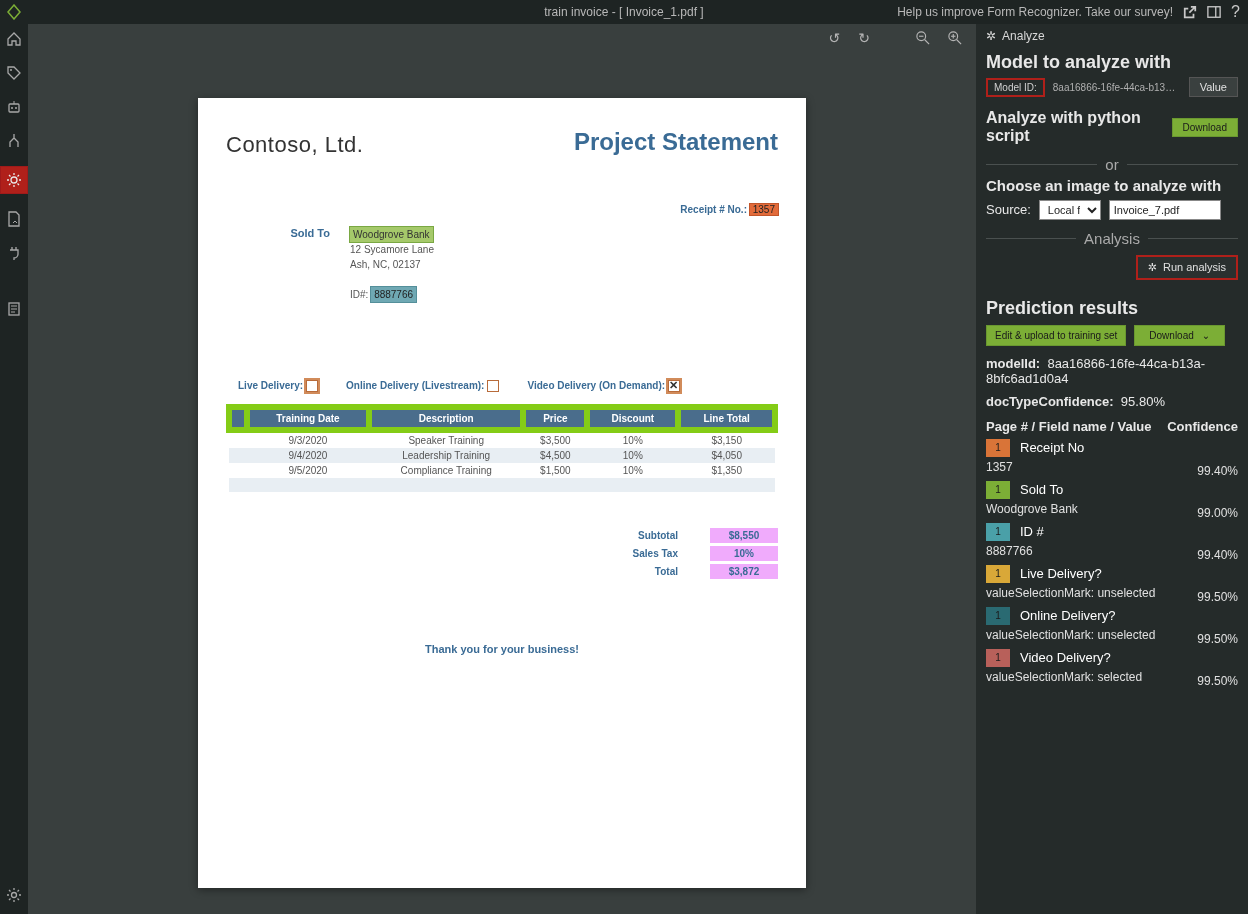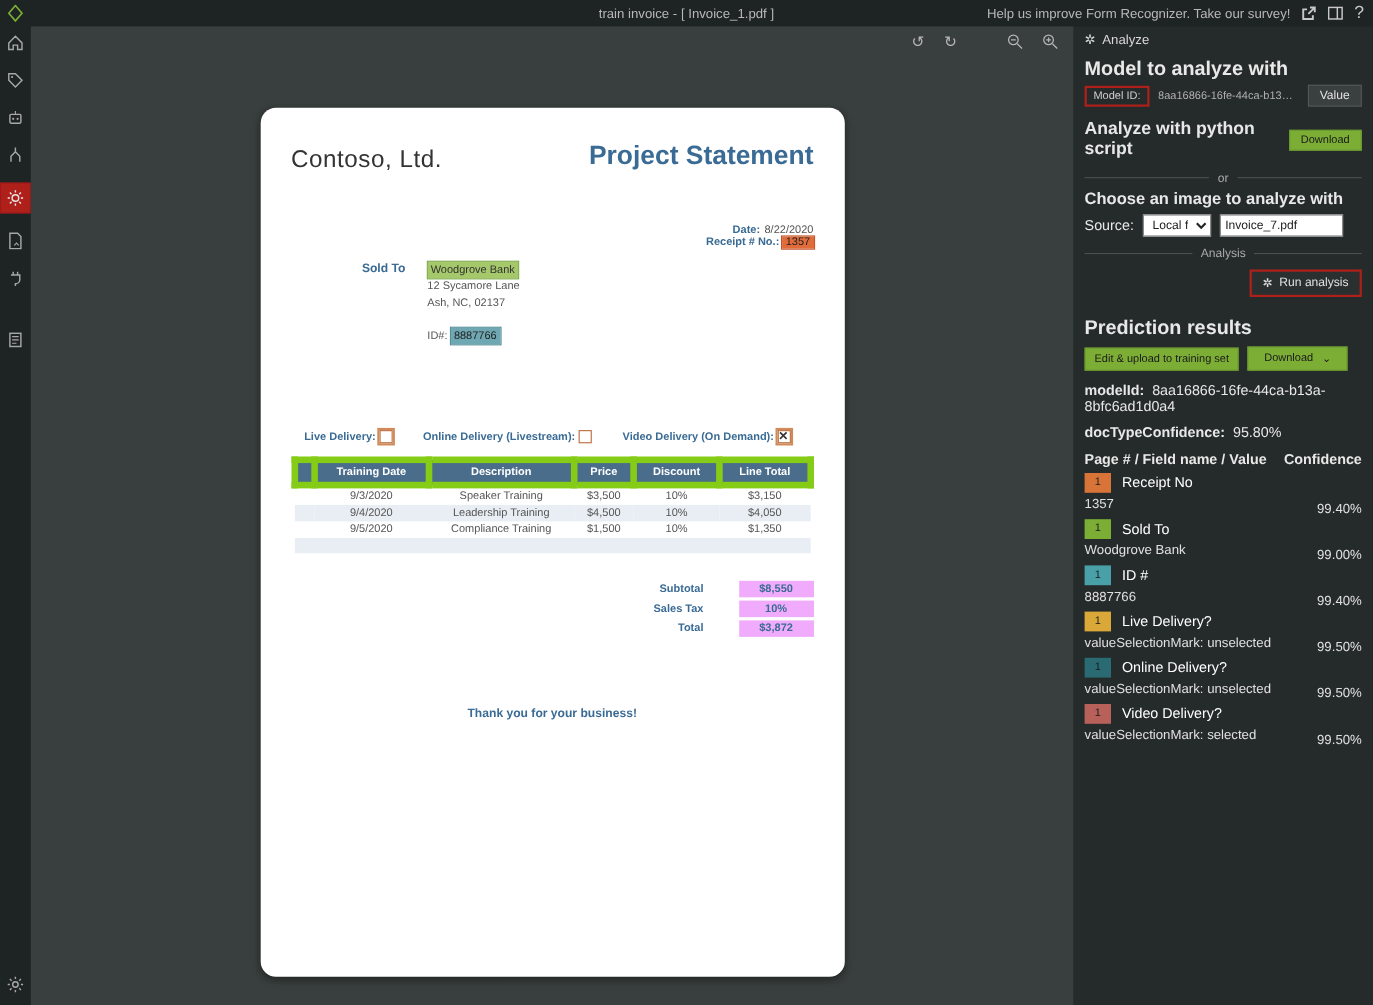--- a/index.html
+++ b/index.html
@@ -18,21 +18,21 @@
 .sidebar .icon.active { background: #b0201a; width: 28px; height: 28px; margin-left:0; border:1px solid #a01a1a; }
 .sidebar .spacer { flex: 1; }
 
 
 .main { position: absolute; top: 24px; left: 28px; right: 272px; bottom: 0; background: #393f3e; display:flex; flex-direction:column; }
 .doc-toolbar { height: 28px; display:flex; align-items:center; justify-content:flex-end; gap:18px; padding-right:14px; color:#b5b5b5; font-size:14px; }
 .doc-toolbar .tb { cursor:pointer; }
 .doc-canvas { flex:1; display:flex; align-items:flex-start; justify-content:center; padding-top:46px; overflow:auto; }
 
 
-.doc { width: 531px; height: 790px; background:#fff; color:#000; padding: 34px 28px 20px 28px; position:relative; box-shadow:0 2px 8px rgba(0,0,0,.4); font-size:11px;border-radius:14px; }
+.doc { width: 608px; height: 790px; background:#fff; color:#000; padding: 34px 28px 20px 28px; position:relative; box-shadow:0 2px 8px rgba(0,0,0,.4); font-size:11px; }
 .doc .company { font-family: Impact, "Arial Black", sans-serif; font-size: 22px; color:#333; letter-spacing:.5px; }
 .doc .ptitle { position:absolute; top:30px; right:28px; font-size:24px; color:#3a6b95; font-weight:600; }
 .doc .meta { text-align:right; margin-top:46px; color:#3a6b95; font-weight:600; font-size:10px;}
 .doc .meta .val { color:#555; font-weight:normal; margin-left:4px;}
 .doc .meta .receipt { display:inline-block; background:#e26b3a; color:#222; padding:0 3px; outline:1px solid #c2552a; font-weight:normal;}
 .doc .soldto { display:flex; gap:20px; margin-top:12px; margin-left:52px; }
 .doc .soldto .lbl { color:#3a6b95; font-weight:700; font-size:11px; width:52px; text-align:right; }
 .doc .soldto .addr { color:#555; font-size:10px; line-height:1.5; }
 .doc .soldto .addr .bank { display:inline-block; background:#a5c96a; padding:0 3px; outline:1px solid #7aa843; color:#333;}
 .doc .soldto .addr .idval { display:inline-block; background:#6fa8b3; padding:0 3px; outline:1px solid #548f9a; color:#222;}
@@ -56,21 +56,21 @@
 .rpanel { position:absolute; top:24px; right:0; width:272px; bottom:0; background:#252b2a; padding:0; overflow-y:auto; font-size:13px;}
 .rpanel .hdr { height:24px; display:flex; align-items:center; gap:6px; padding:0 10px; color:#d8d8d8; font-size:12px;}
 .rpanel h2 { font-size:18px; font-weight:600; padding:4px 10px 2px 10px;}
 .rpanel .row1 { display:flex; align-items:center; padding:2px 10px 6px 10px; gap:8px;}
 .rpanel .modelid-lbl { font-size:10px; background:transparent; padding:2px 6px; border:2px solid #b0201a; color:#d0d0d0;}
 .rpanel .modelid-val { font-size:10px; color:#b0b0b0; flex:1; overflow:hidden; text-overflow:ellipsis; white-space:nowrap;}
 .rpanel .btn { background:#3a403f; border:1px solid #555; color:#e0e0e0; padding:3px 10px; font-size:11px; cursor:pointer;}
 .rpanel .btn.green { background:#7cae36; border:1px solid #6a9830; color:#1a1a1a; font-size:10px; padding:3px 10px;}
 .rpanel .script { display:flex; align-items:center; justify-content:space-between; padding:6px 10px;}
 .rpanel .script h3 { font-size:16px; font-weight:600; line-height:1.15;}
-.rpanel .divider { display:flex; align-items:center; margin:4px 10px; font-size:11px; color:#aaa;}
+.rpanel .divider { display:flex; align-items:center; margin:4px 10px; font-size:15px; color:#aaa;}
 .rpanel .divider::before, .rpanel .divider::after { content:""; flex:1; height:1px; background:#4a504f;}
 .rpanel .divider span{ padding:0 8px;}
 .rpanel .choose h3{ font-size:15px; font-weight:600; padding:0 10px;}
 .rpanel .srcrow { display:flex; align-items:center; gap:8px; padding:6px 10px;}
 .rpanel .srcrow label{ font-size:13px;}
 .rpanel select, .rpanel input[type=text]{ background:#fff; border:1px solid #888; color:#222; font-size:11px; padding:2px 4px; height:20px;}
 .rpanel select{width:62px;}
 .rpanel input[type=text]{width:112px;}
 .rpanel .runrow{ display:flex; justify-content:flex-end; padding:4px 10px 10px 10px;}
 .rpanel .runbtn{ border:2px solid #b0201a; background:#2a302f; padding:4px 10px; font-size:11px; color:#e0e0e0; cursor:pointer; display:flex; gap:6px; align-items:center;}
@@ -211,21 +211,20 @@
           <line x1="3.5" y1="6" x2="8.5" y2="6" stroke="#b5b5b5" stroke-width="1.3"></line>
           <line x1="6" y1="3.5" x2="6" y2="8.5" stroke="#b5b5b5" stroke-width="1.3"></line>
         </svg>
       </span>
   </div>
   <div class="doc-canvas">
     <div class="doc">
       <div class="company">Contoso, Ltd.</div>
       <div class="ptitle">Project Statement</div>
       <div class="meta">
-        <div><span>Date:</span><span class="val">8/22/2020</span></div>
         <div><span>Receipt # No.:</span> <span class="receipt">1357</span></div>
       </div>
       <div class="soldto">
         <div class="lbl">Sold To</div>
         <div class="addr">
           <span class="bank">Woodgrove Bank</span><br>
           <span>12 Sycamore Lane</span><br>
           <span>Ash, NC, 02137</span><br><br>
           <span>ID#:</span> <span class="idval">8887766</span>
         </div>

